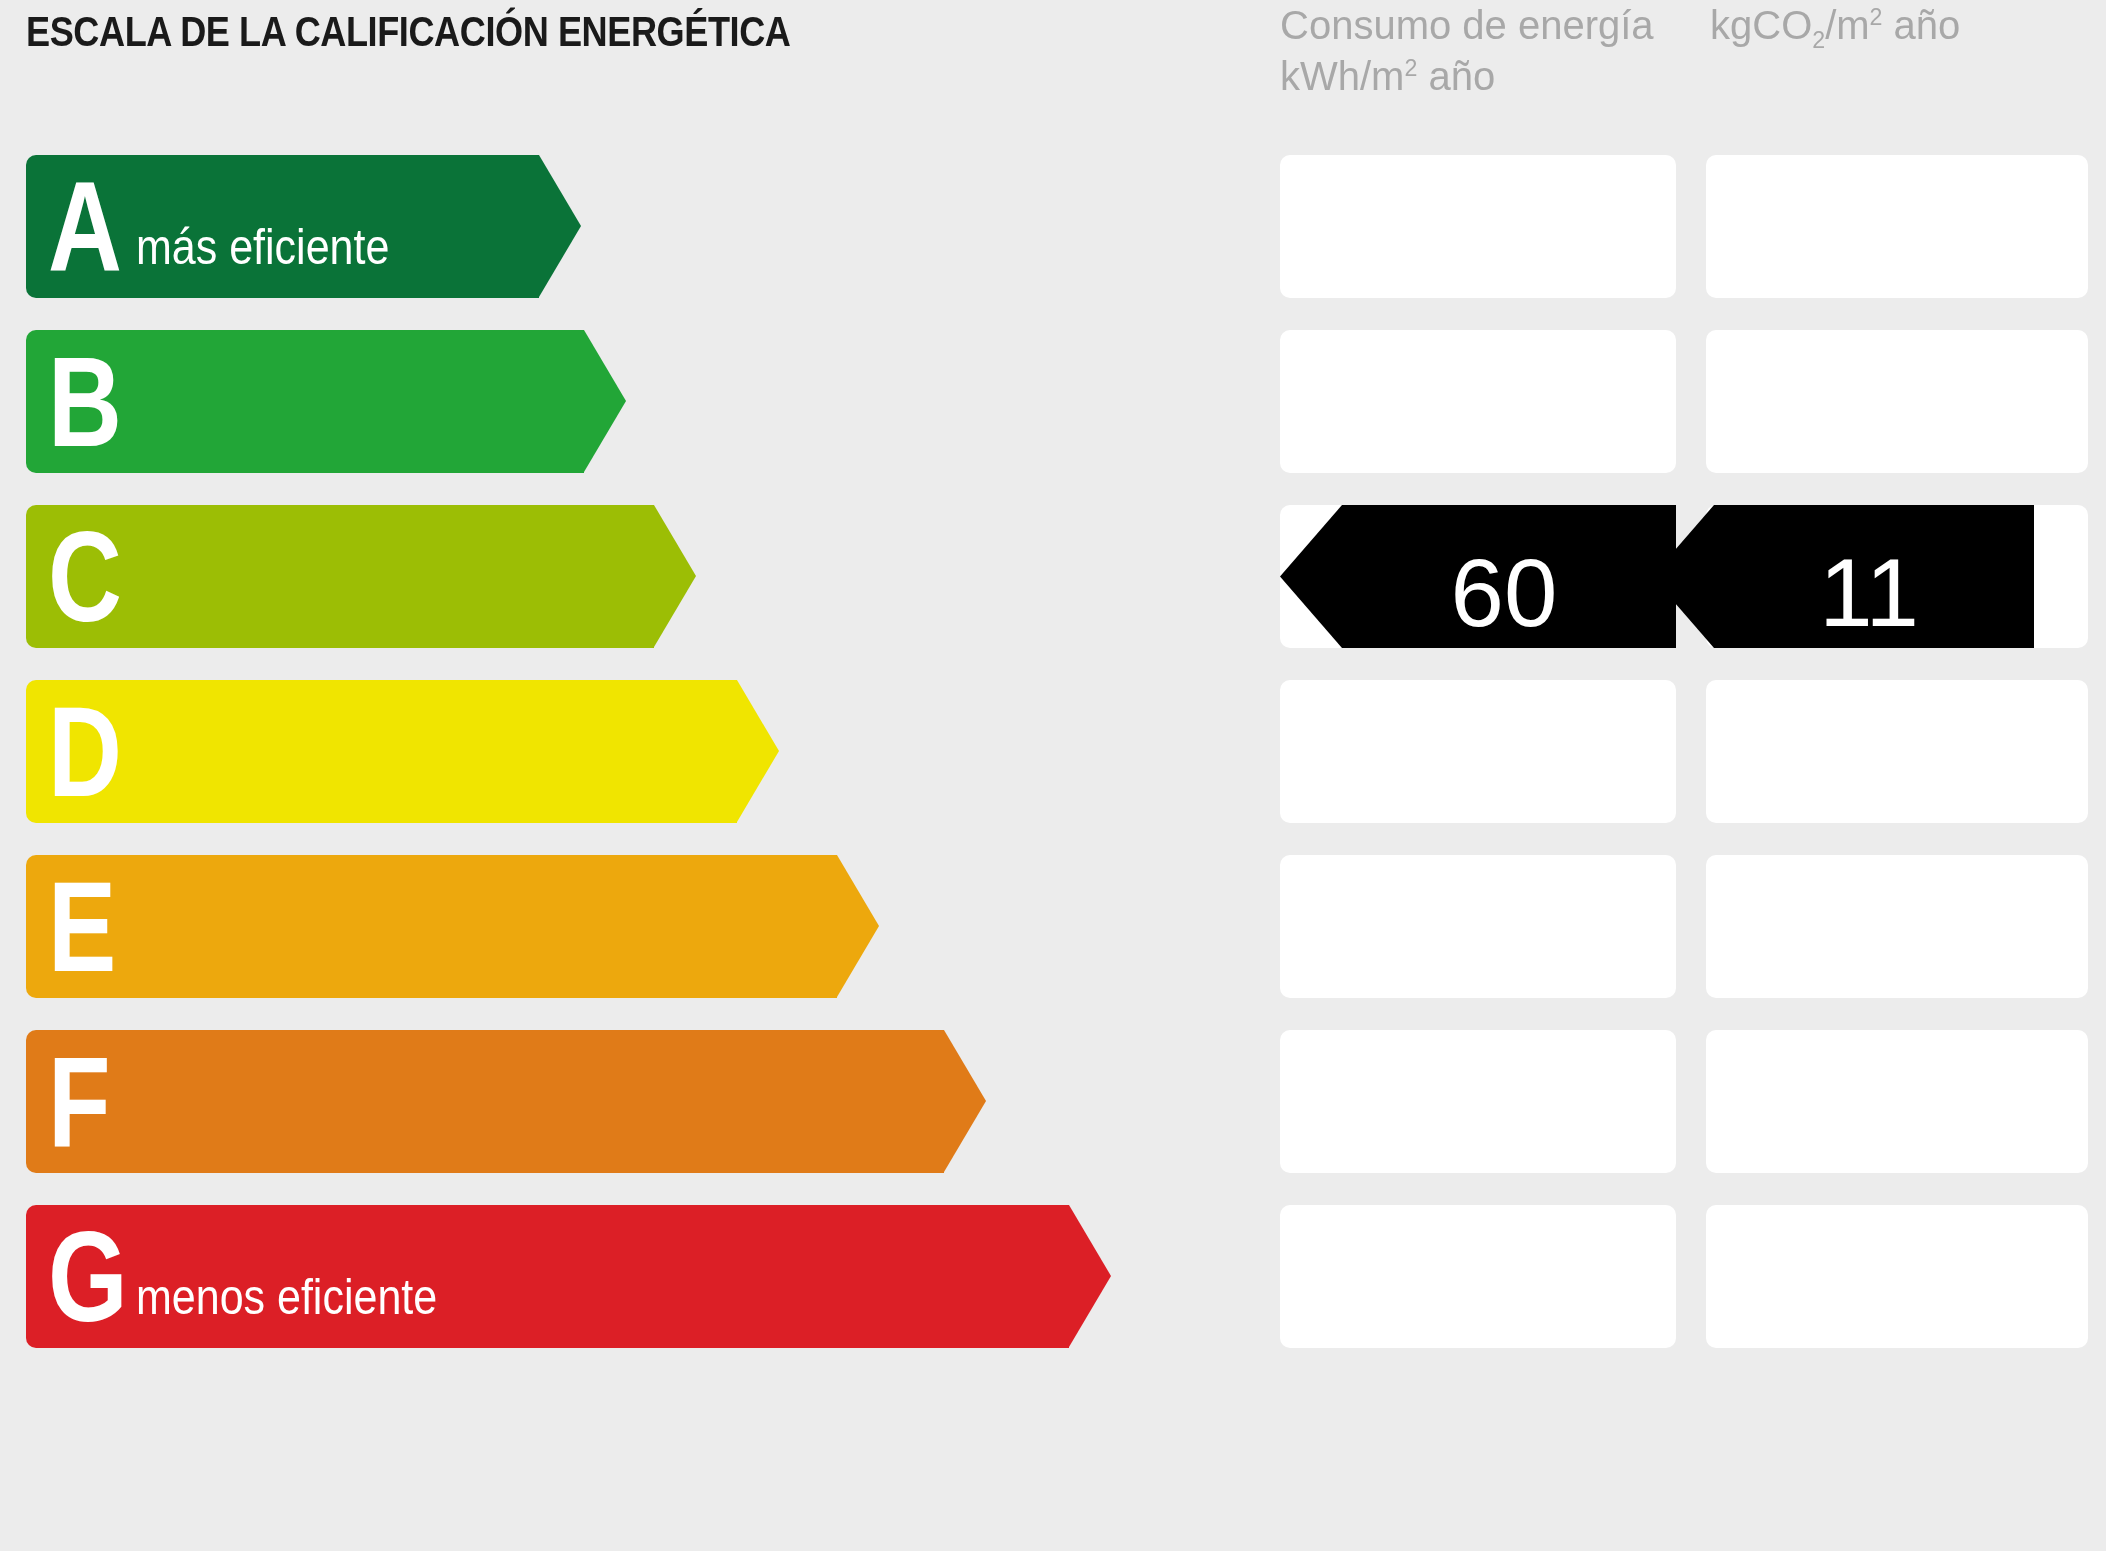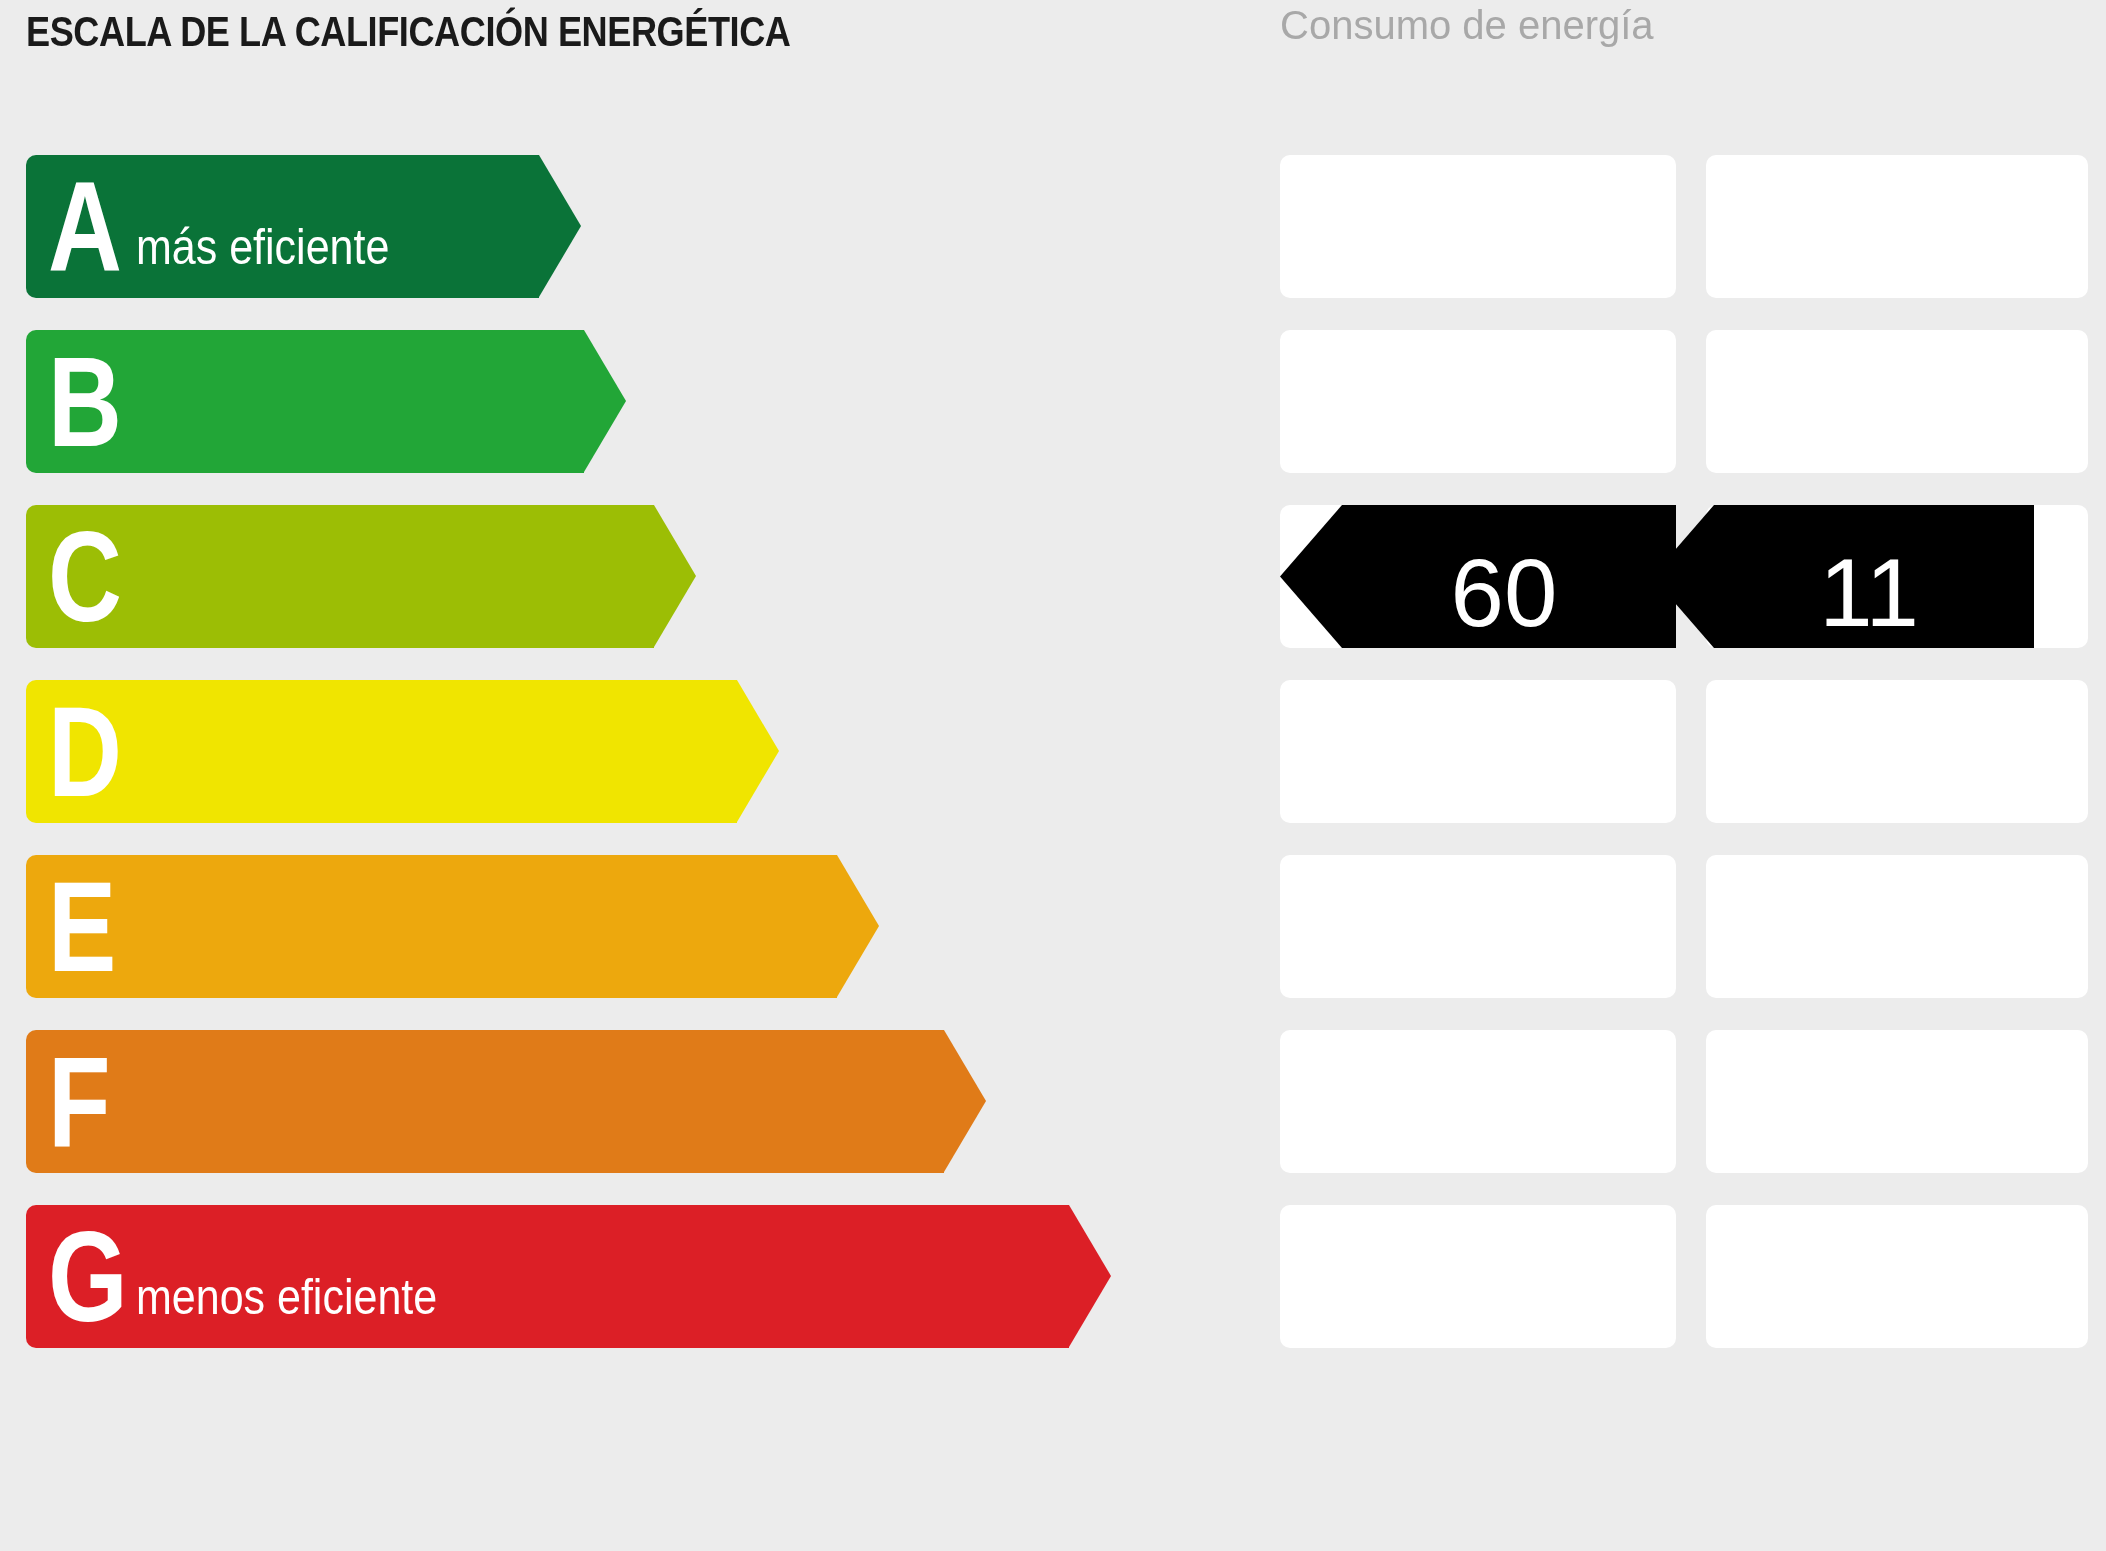--- a/index.html
+++ b/index.html
@@ -151,23 +151,25 @@
 </style>
 </head>
 <body>
 
 <div id="root">
 
   <div id="title">ESCALA DE LA CALIFICACIÓN ENERGÉTICA</div>
 
   <div class="col-head" id="head-consumo">
     <div>Consumo de energía</div>
+    <div><span>kWh/m</span><sup>2</sup><span> año</span></div>
   </div>
 
   <div class="col-head" id="head-emisiones">
+    <div><span>kgCO</span><sub>2</sub><span>/m</span><sup>2</sup><span> año</span></div>
   </div>
 
   <div id="rows-container">
       <div class="row" style="top: 155px;">
         <div class="bar-wrap">
           <div class="bar" style="width: 555px;">
             <div class="bar-body" style="background: rgb(10, 115, 56);"></div>
             <div class="bar-tip" style="border-left: 42px solid rgb(10, 115, 56);"></div>
             <div class="bar-letter">A</div>
             <div class="bar-caption">más eficiente</div>

